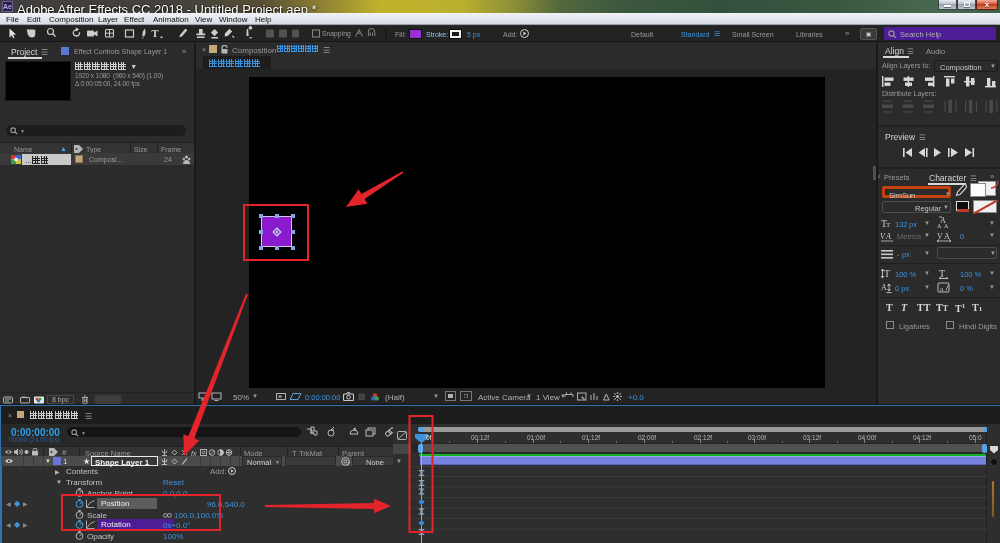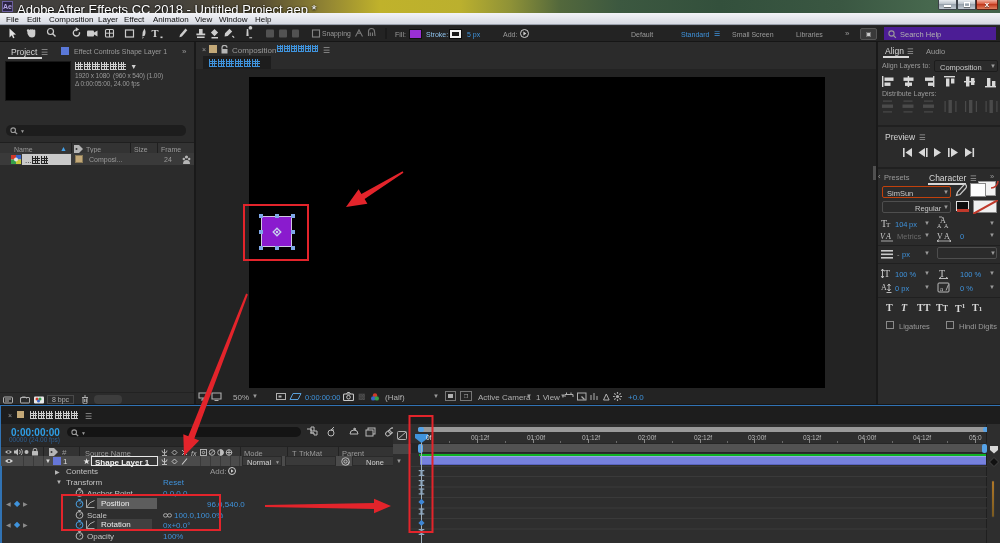--- a/index.html
+++ b/index.html
@@ -366,21 +366,21 @@
   </div>
 
   <div class="ab" style="left:0;top:125px;width:122px;height:237px;background:#2b2b2b;border-top:2px solid #202020;">
     <span class="ab dim" style="left:0px;top:3px;">‹</span>
     <span class="ab dim" style="left:6px;top:4px;">Presets</span>
     <span class="ab" style="left:51px;top:4px;color:#d6d6d6;font-size:8.5px;">Character</span>
     <span class="ab dim" style="left:92px;top:5px;">☰</span>
     <div class="ab" style="left:50px;top:14px;width:38px;height:1.5px;background:#d8d8d8;"></div>
     <span class="ab dim" style="left:112px;top:3px;">»</span>
 
-    <div class="ab" style="left:4px;top:17px;width:69px;height:12px;border:1px solid #c2410c;border-radius:2px;">
+    <div class="ab" style="left:4px;top:17px;width:69px;height:12px;border:3px solid #c2410c;border-radius:2px;">
       <span class="ab" style="left:4px;top:2px;color:#c9c9c9;">SimSun</span>
       <span class="ab dim" style="left:60px;top:2px;font-size:6px;">▼</span>
     </div>
     <svg class="ab" style="left:77px;top:14px;" width="12" height="14" viewBox="0 0 12 14">
         <path d="M10.5 1.5 q2 2 0 4 l-5.5 6 l-3.5 1 l1 -3.5 l5.5 -6 q1.5 -2.5 2.5 -1.5 Z" fill="none" stroke="#c9c9c9" stroke-width="1.2"></path>
       </svg>
     <div class="ab" style="left:100px;top:12px;width:18px;height:15px;background:#f2f2f2;border:1px solid #999;"></div>
     <div class="ab" style="left:92px;top:14px;width:16px;height:14px;background:#fdfdfd;border:1px solid #888;"></div>
     <svg class="ab" style="left:112px;top:11px;" width="9" height="9" viewBox="0 0 9 9">
         <path d="M8 1 a7 7 0 0 1 -7 7" fill="none" stroke="#c0392b" stroke-width="1.6"></path>
@@ -394,21 +394,21 @@
     <div class="ab" style="left:79px;top:40px;width:12px;height:3px;background:#c0392b;"></div>
     <div class="ab" style="left:95px;top:31px;width:24px;height:13px;background:#f0f0f0;border:1px solid #888;"></div>
     <svg class="ab" style="left:95px;top:31px;" width="25" height="14" viewBox="0 0 25 14">
         <path d="M0 14 L25 0" stroke="#c0392b" stroke-width="2"></path>
       </svg>
 
     <svg class="ab" style="left:3px;top:49px;" width="13" height="10" viewBox="0 0 13 10">
         <text x="0" y="9" font-size="10" fill="#c9c9c9" font-family="Liberation Serif">T</text>
         <text x="5" y="9" font-size="7" fill="#c9c9c9" font-family="Liberation Serif">T</text>
       </svg>
-    <span class="ab blue" style="left:17px;top:51px;">104</span>
+    <span class="ab blue" style="left:17px;top:51px;">132</span>
     <span class="ab blue" style="left:31px;top:51px;">px</span>
     <span class="ab dim" style="left:46px;top:51px;font-size:6px;">▼</span>
     <svg class="ab" style="left:59px;top:47px;" width="14" height="13" viewBox="0 0 14 13">
         <g fill="#c9c9c9" font-family="Liberation Serif">
           <text x="3" y="7" font-size="8">A</text>
           <text x="0" y="12" font-size="6">A</text>
           <text x="7" y="12" font-size="6">A</text>
         </g>
         <path d="M2 1 l3 0" stroke="#c9c9c9" stroke-width="0.8"></path>
       </svg>
@@ -671,21 +671,21 @@
     <span class="ab" style="left:13px;top:55px;color:#3f93dc;font-size:8px;">◆</span>
     <span class="ab" style="left:22px;top:56.5px;color:#8a8a8a;font-size:6px;">▶</span>
     <svg class="ab" style="left:74px;top:55.5px;" width="9" height="9" viewBox="0 0 9 9">
         <circle cx="4.5" cy="5" r="3.4" fill="none" stroke="#4a9fe0" stroke-width="1"></circle>
         <path d="M3 0.7 h3 M4.5 0.7 v1.6 M4.5 5 l2 -1.6" stroke="#4a9fe0" stroke-width="1" fill="none"></path>
       </svg>
     <svg class="ab" style="left:85px;top:55.5px;" width="9" height="9" viewBox="0 0 9 9">
         <path d="M0.5 0.5 v8 h8" fill="none" stroke="#b5b5b5" stroke-width="0.9"></path>
         <path d="M0.5 8.5 q3 -6 8 -7" fill="none" stroke="#b5b5b5" stroke-width="0.9"></path>
       </svg>
-    <div class="ab" style="left:96px;top:54px;width:55px;height:11px;background:#404040;">
+    <div class="ab" style="left:96px;top:54px;width:76px;height:11px;background:#4c1d95;">
       <span class="ab" style="left:4px;top:1.5px;color:#ededed;">Rotation</span>
     </div>
     <span class="ab blue" style="left:162px;top:56px;">0x+0.0°</span>
 
     <svg class="ab" style="left:74px;top:66.5px;" width="9" height="9" viewBox="0 0 9 9">
         <circle cx="4.5" cy="5" r="3.4" fill="none" stroke="#b5b5b5" stroke-width="1"></circle>
         <path d="M3 0.7 h3 M4.5 0.7 v1.6 M4.5 5 l2 -1.6" stroke="#b5b5b5" stroke-width="1" fill="none"></path>
       </svg>
     <span class="ab" style="left:86px;top:67.5px;">Opacity</span>
     <span class="ab blue" style="left:162px;top:67.5px;">100%</span>

